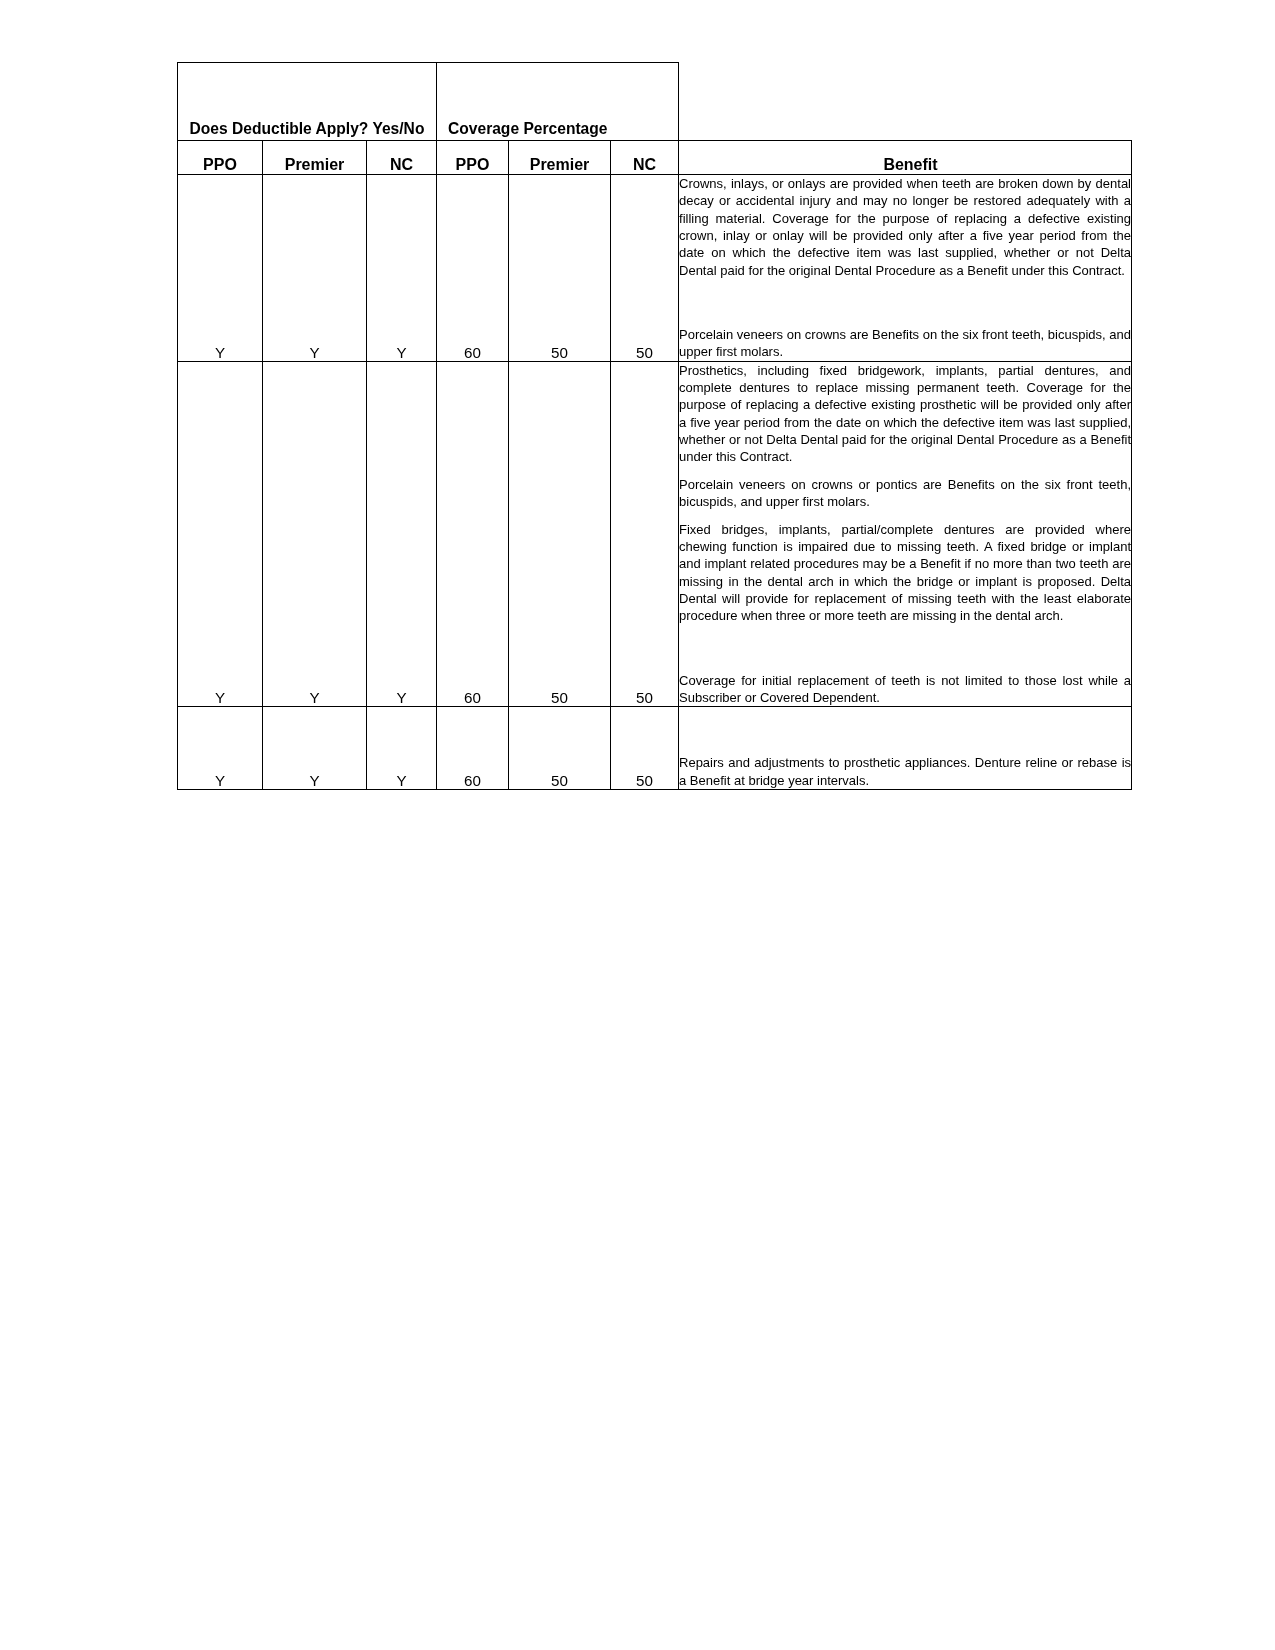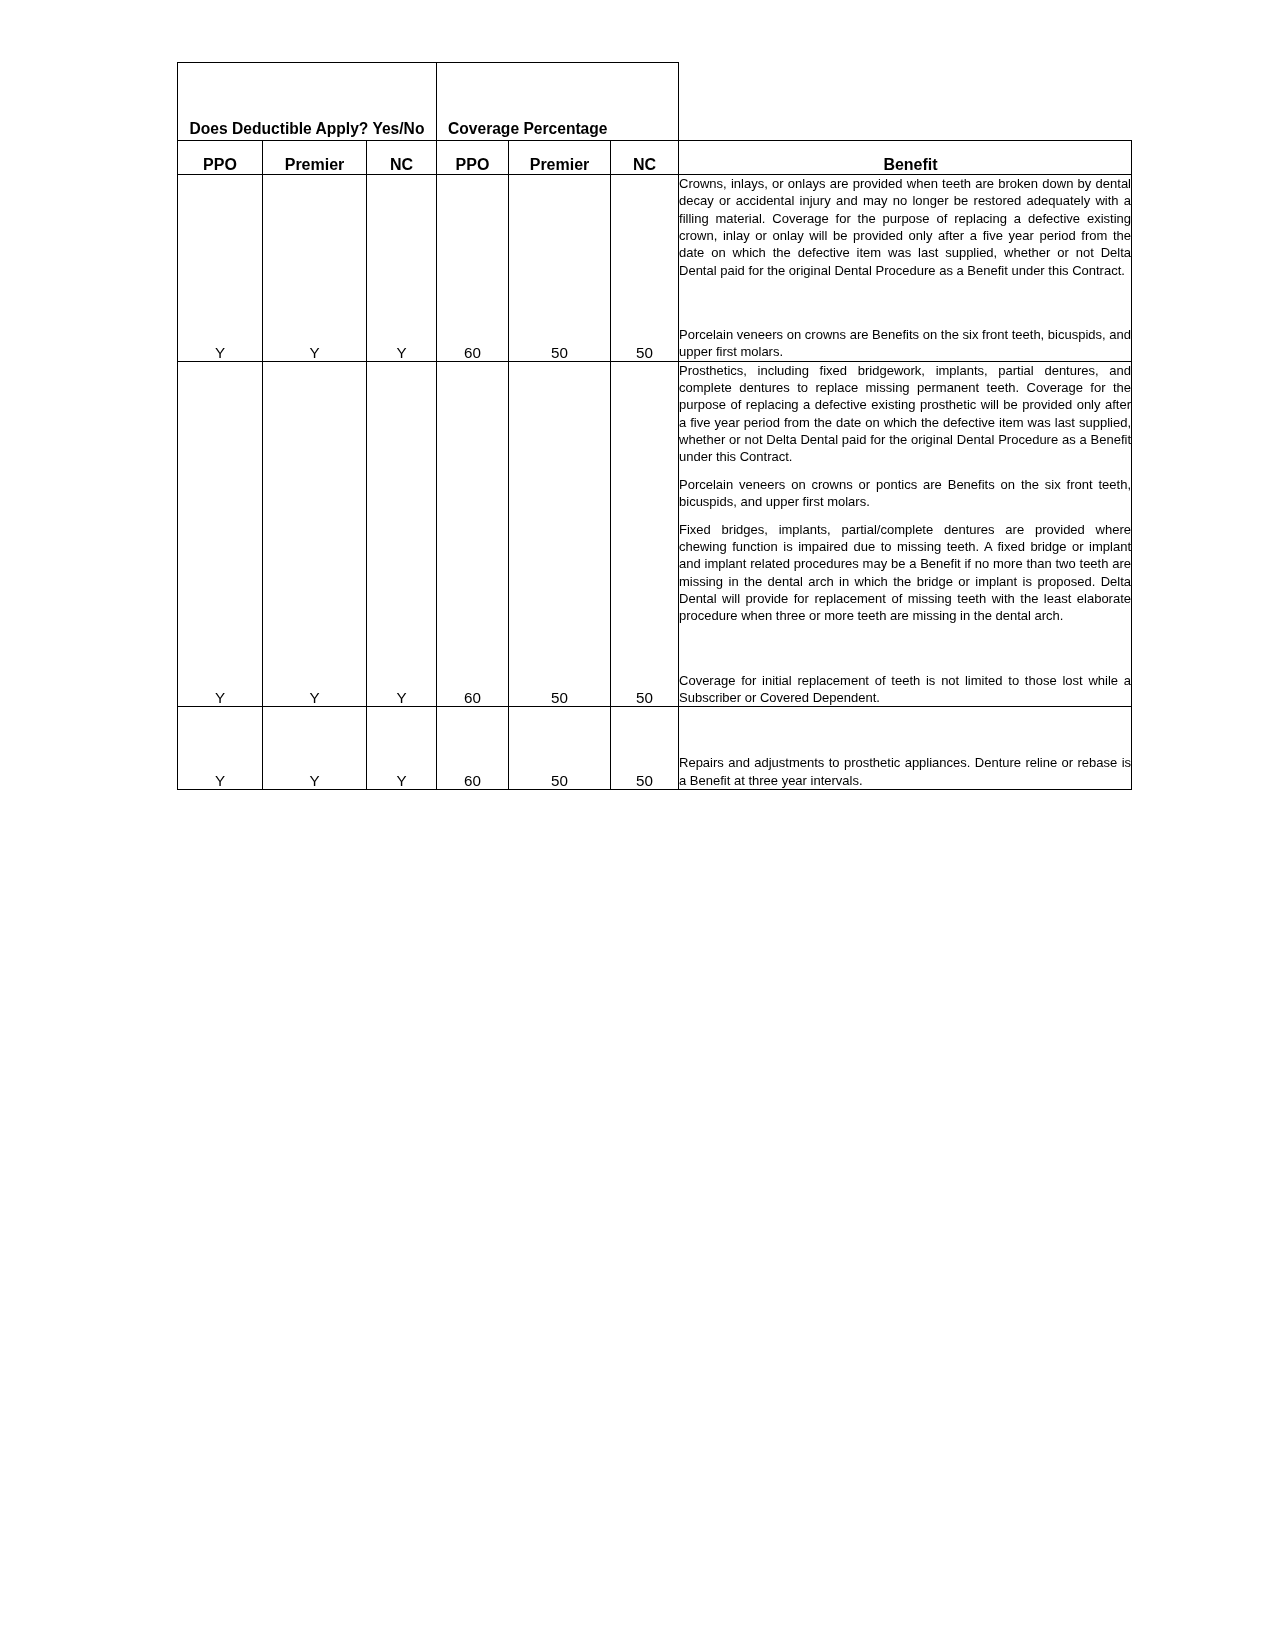--- a/index.html
+++ b/index.html
@@ -182,20 +182,20 @@
         </tr>
 
         <tr>
           <td class="val">Y</td>
           <td class="val">Y</td>
           <td class="val">Y</td>
           <td class="val">60</td>
           <td class="val">50</td>
           <td class="val">50</td>
           <td class="benefit-cell">
-            <p class="last-line-justify">Repairs and adjustments to prosthetic appliances.  Denture reline or rebase is a Benefit at three year intervals.</p>
+            <p class="last-line-justify">Repairs and adjustments to prosthetic appliances.  Denture reline or rebase is a Benefit at bridge year intervals.</p>
           </td>
         </tr>
 
       </tbody>
     </table>
   </div>
 </div>
 
 </body></html>

